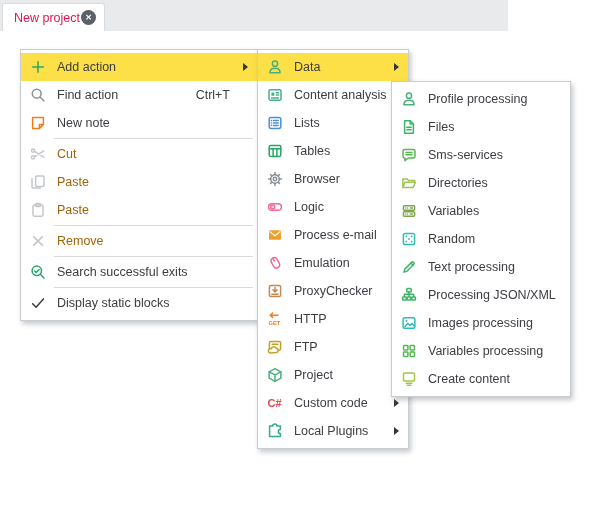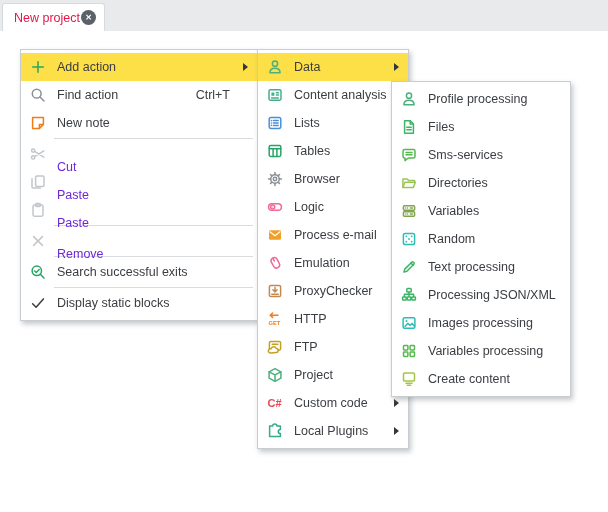--- a/index.html
+++ b/index.html
@@ -2,21 +2,21 @@
 <html><head>
 <meta charset="utf-8">
 <style>
   * { margin:0; padding:0; box-sizing:border-box; }
   html,body { width:608px; height:512px; }
   body {
     position:relative; width:608px; height:512px; overflow:hidden;
     background:#ffffff; font-family:"Liberation Sans", sans-serif;
     font-size:12.5px; color:#3A3D42;
   }
-  .topbar { position:absolute; left:0; top:0; width:608px; height:31px; background:#E9EAEC; }
+  .topbar { position:absolute; left:0; top:0; width:508px; height:31px; background:#E9EAEC; }
   .tab {
     position:absolute; left:2px; top:3px; width:103px; height:28px;
     background:#ffffff; border:1px solid #D8DBDE; border-bottom:none;
     border-radius:3px 3px 0 0; display:flex; align-items:center; padding:0 8px 0 11px;
   }
   .tab-title { color:#E2174A; flex:1 1 auto; white-space:nowrap; }
   .tab-close {
     width:15px; height:15px; border-radius:50%; background:#5A6168; color:#fff;
     display:flex; align-items:center; justify-content:center; font-size:8px;
     line-height:1; cursor:pointer; flex:0 0 auto; font-weight:bold;
@@ -28,21 +28,21 @@
   #menu-context { left:20px;  top:49px; width:238px; z-index:1; }
   #menu-add     { left:257px; top:49px; width:152px; z-index:2; }
   #menu-data    { left:391px; top:55px; width:180px; z-index:3;margin-top:26px; }
   .mi { position:relative; height:28px; cursor:default; }
   .mi.hl { background:#fde047; }
   .mi .ico { position:absolute; left:9px; top:6px; width:16px; height:16px; }
   .mi .lbl {
     position:absolute; left:36px; top:50%; transform:translateY(-50%);
     white-space:nowrap;
   }
-  .mi.disabled .lbl { color:#6d28d9;margin-top:13px; }
+  .mi.disabled .lbl { color:#a16207; }
   .mi .shortcut { position:absolute; right:27px; top:50%; transform:translateY(-50%); }
   .arrow {
     position:absolute; right:9px; top:50%; transform:translateY(-50%);
     width:0; height:0; border-left:5px solid #33363B;
     border-top:4px solid transparent; border-bottom:4px solid transparent;
   }
   .sep { height:1px; background:#D9DCDF; margin:1px 4px 1px 33px; }
   
   .c-green  { color:#4CAF7E; }  .c-grn2   { color:#3DB566; }
   .c-teal   { color:#2EBCB4; }  .c-tealgr { color:#46AE8F; }

